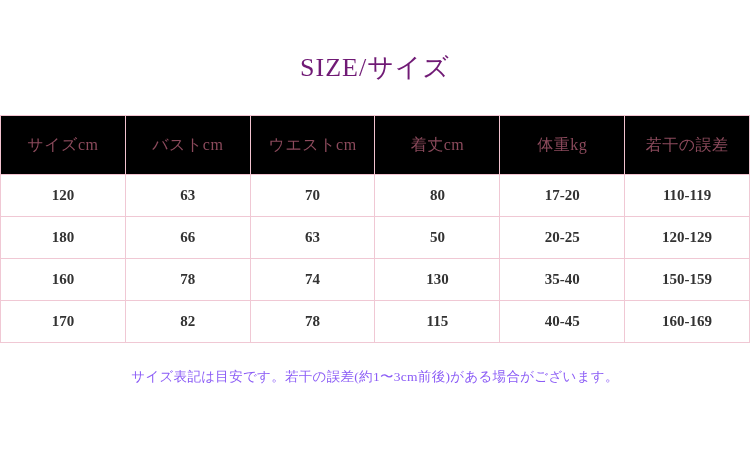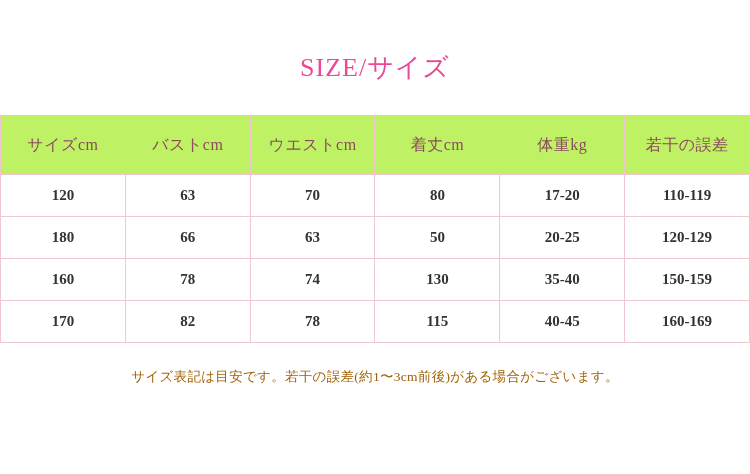--- a/index.html
+++ b/index.html
@@ -17,21 +17,21 @@
   .page {
     position: relative;
     width: 750px;
     height: 474px;
     box-sizing: border-box;
   }
   .title {
     text-align: center;
     font-size: 26px;
     letter-spacing: 1px;
-    color: #ec4899;
+    color: #701a75;
     padding-top: 50px;
     font-family: "Liberation Serif", serif;
     font-weight: normal;
   }
   .table-wrap {
     margin: 30px auto 0 auto;
     width: 750px;
   }
   table.size-table {
     border-collapse: collapse;
@@ -41,36 +41,36 @@
   table.size-table th,
   table.size-table td {
     border: 1px solid #f0c8d4;
     text-align: center;
     font-family: "Liberation Serif", serif;
     color: #333333;
     font-weight: bold;
   }
   table.size-table thead th {
     height: 56px;
-    background: #bef264;
+    background: #000000;
     color: #8c4a5c;
     font-size: 16px;
     font-weight: normal;
     letter-spacing: 0.5px;
     border-color: #f2c3d0;
   }
   table.size-table tbody td {
     height: 39px;
     font-size: 15px;
     background: #ffffff;
   }
   .note {
     text-align: center;
     font-size: 13.5px;
-    color: #a16207;
+    color: #8b5cf6;
     margin-top: 25px;
     font-family: "Liberation Serif", serif;
     letter-spacing: 0.3px;
   }
 </style>
 </head>
 <body>
 
 <div class="page">
 

